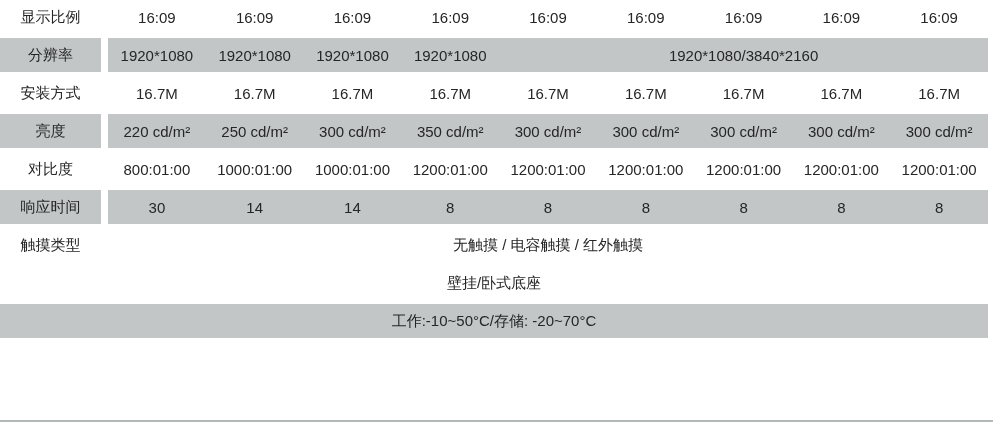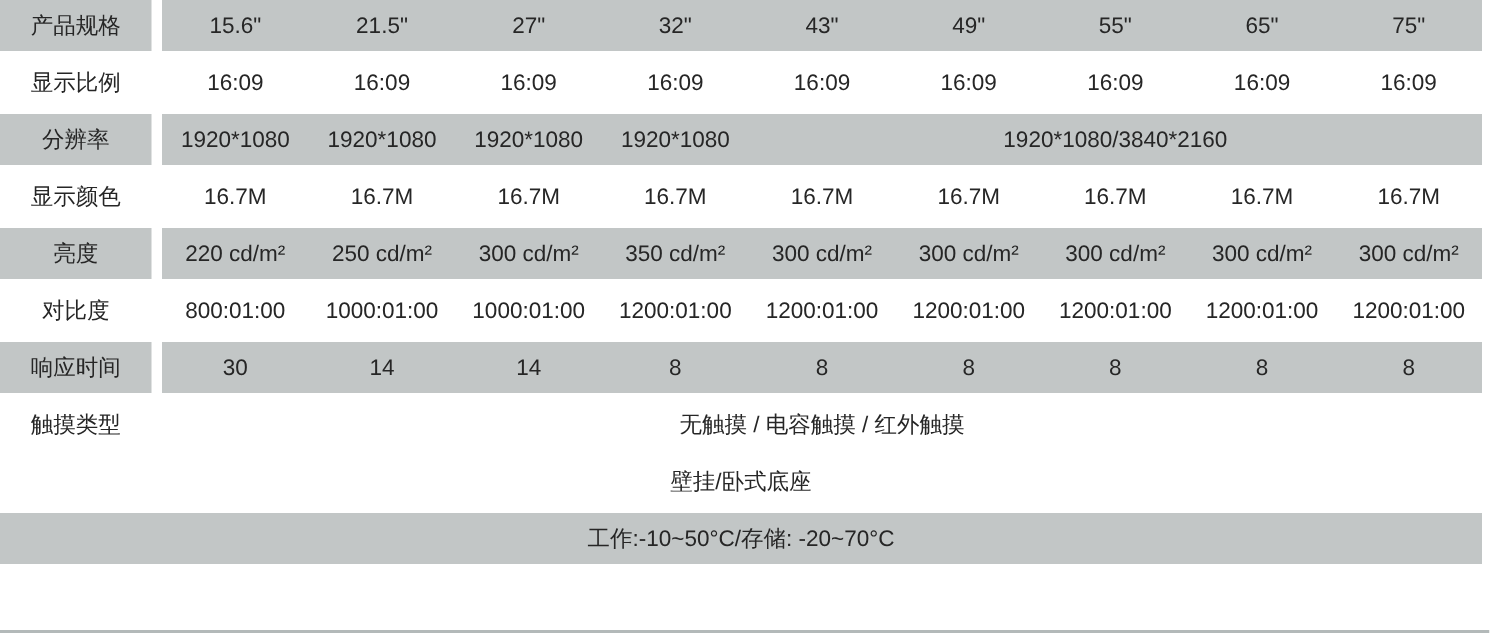--- a/index.html
+++ b/index.html
@@ -44,34 +44,20 @@
     left:0;right:0;bottom:1px;
     height:2px;
     background:var(--rule,#b3b9b9);
   }
 </style>
 </head>
 <body>
 
 <div class="spec-table">
 
-  <div class="row row-gray">
-    <div class="label-cell">产品规格</div>
-    <div class="data-area">
-      <div class="cell">15.6"</div>
-      <div class="cell">21.5"</div>
-      <div class="cell">27"</div>
-      <div class="cell">32"</div>
-      <div class="cell">43"</div>
-      <div class="cell">49"</div>
-      <div class="cell">55"</div>
-      <div class="cell">65"</div>
-      <div class="cell">75"</div>
-    </div>
-  </div>
 
   <div class="row row-white">
     <div class="label-cell">显示比例</div>
     <div class="data-area">
       <div class="cell">16:09</div>
       <div class="cell">16:09</div>
       <div class="cell">16:09</div>
       <div class="cell">16:09</div>
       <div class="cell">16:09</div>
       <div class="cell">16:09</div>
@@ -86,21 +72,21 @@
     <div class="data-area">
       <div class="cell">1920*1080</div>
       <div class="cell">1920*1080</div>
       <div class="cell">1920*1080</div>
       <div class="cell">1920*1080</div>
       <div class="cell span5">1920*1080/3840*2160</div>
     </div>
   </div>
 
   <div class="row row-white">
-    <div class="label-cell">显示颜色</div>
+    <div class="label-cell">安装方式</div>
     <div class="data-area">
       <div class="cell">16.7M</div>
       <div class="cell">16.7M</div>
       <div class="cell">16.7M</div>
       <div class="cell">16.7M</div>
       <div class="cell">16.7M</div>
       <div class="cell">16.7M</div>
       <div class="cell">16.7M</div>
       <div class="cell">16.7M</div>
       <div class="cell">16.7M</div>

